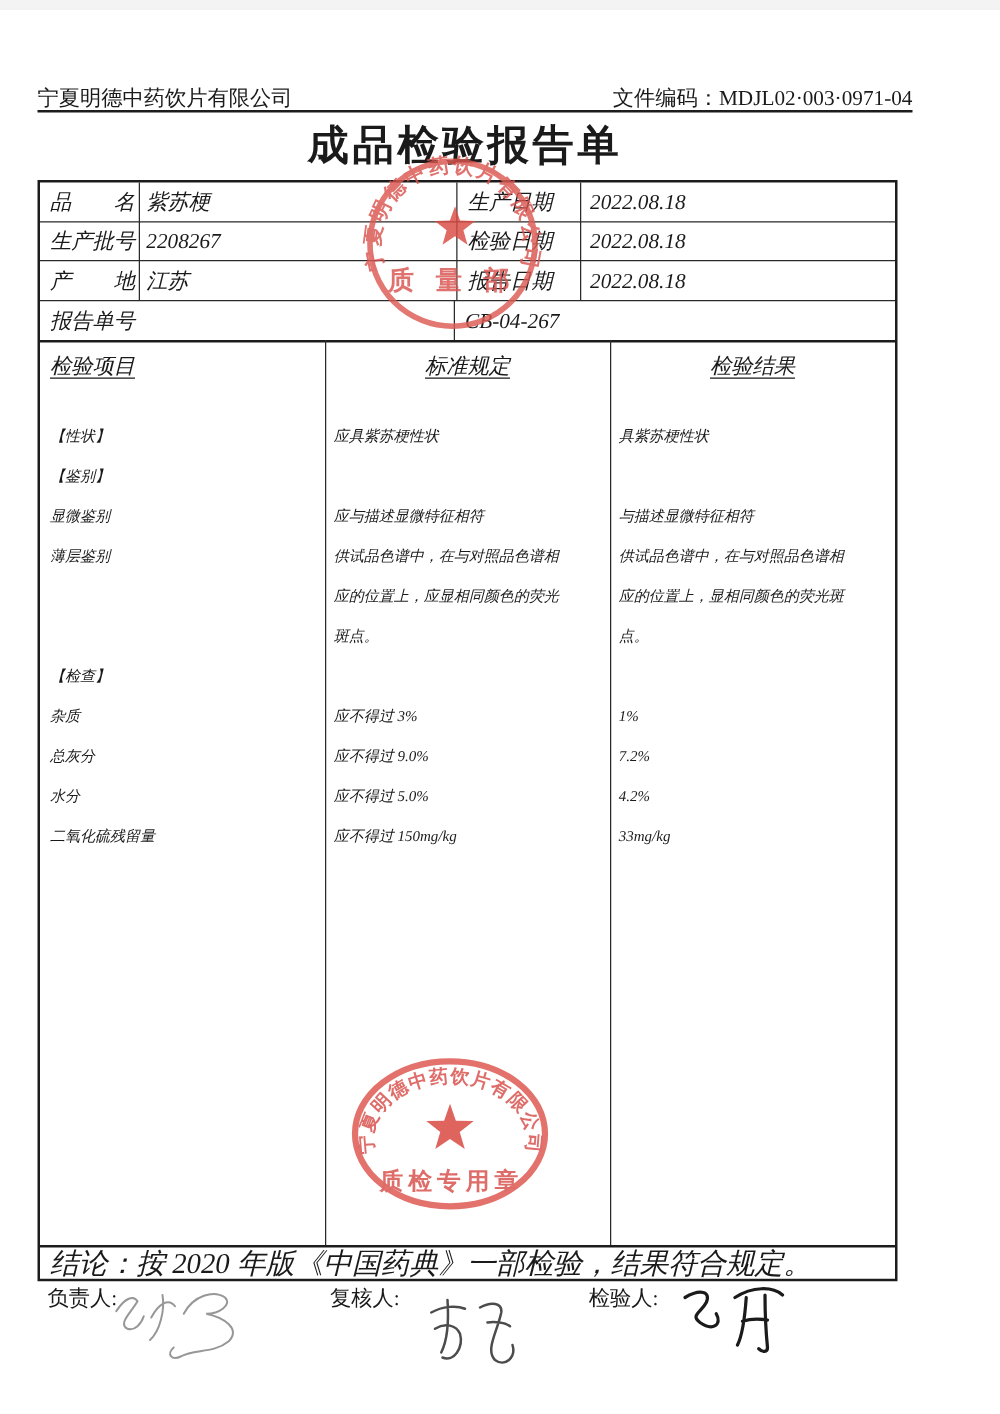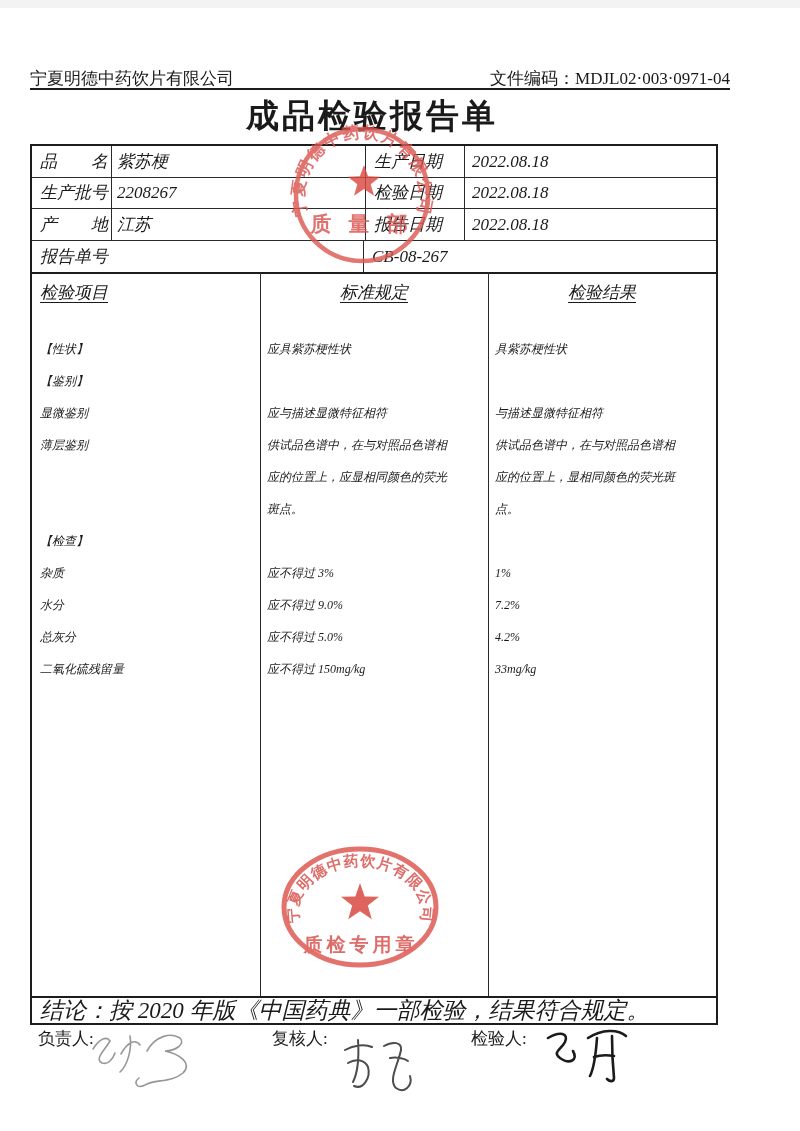--- a/index.html
+++ b/index.html
@@ -69,40 +69,40 @@
     <div class="cell-text" style="left:85px;  top:31px;">2208267</div>
     <div class="cell-text" style="left:342px; top:31px;">检验日期</div>
     <div class="cell-text" style="left:440px; top:31px;">2022.08.18</div>
 
     <div class="cell-text" style="left:8px;   top:63px;">产　　地</div>
     <div class="cell-text" style="left:85px;  top:63px;">江苏</div>
     <div class="cell-text" style="left:342px; top:63px;">报告日期</div>
     <div class="cell-text" style="left:440px; top:63px;">2022.08.18</div>
 
     <div class="cell-text" style="left:8px;   top:95px;">报告单号</div>
-    <div class="cell-text" style="left:340px; top:95px;">CB-08-267</div>
+    <div class="cell-text" style="left:340px; top:95px;">CB-04-267</div>
 
     <div class="col-head" style="left:8px; top:135px; text-align:left;">
       <span>检验项目</span></div>
     <div class="col-head" style="left:228px; top:135px; width:228px;">
       <span>标准规定</span></div>
     <div class="col-head" style="left:456px; top:135px; width:228px;">
       <span>检验结果</span></div>
 
     <div class="lines-col" style="left:8px;   top:187px; width:214px;">
         <div class="tline">【性状】</div>
         <div class="tline">【鉴别】</div>
         <div class="tline">显微鉴别</div>
         <div class="tline">薄层鉴别</div>
         <div class="tline">&nbsp;</div>
         <div class="tline">&nbsp;</div>
         <div class="tline">【检查】</div>
         <div class="tline">杂质</div>
+        <div class="tline">总灰分</div>
         <div class="tline">水分</div>
-        <div class="tline">总灰分</div>
         <div class="tline">二氧化硫残留量</div>
       </div>
     <div class="lines-col" style="left:235px; top:187px; width:216px;">
         <div class="tline">应具紫苏梗性状</div>
         <div class="tline">&nbsp;</div>
         <div class="tline">应与描述显微特征相符</div>
         <div class="tline">供试品色谱中，在与对照品色谱相</div>
         <div class="tline">应的位置上，应显相同颜色的荧光</div>
         <div class="tline">斑点。</div>
         <div class="tline">&nbsp;</div>
@@ -122,21 +122,21 @@
         <div class="tline">1%</div>
         <div class="tline">7.2%</div>
         <div class="tline">4.2%</div>
         <div class="tline">33mg/kg</div>
       </div>
 
     <div class="conclusion" style="left:8px; top:851px;">结论：按 2020 年版《中国药典》一部检验，结果符合规定。</div>
   </div>
 
   <div class="sig-label" style="left:38px;  top:1019px;">负责人:</div>
-  <div class="sig-label" style="left:272px; top:1019px;">复核人:</div>
+  <div class="sig-label" style="left:264px; top:1019px;">复核人:</div>
   <div class="sig-label" style="left:471px; top:1019px;">检验人:</div>
 
   <svg class="sig" style="left:85px; top:1015px;" width="120" height="75" viewBox="0 0 120 75">
     <g fill="none" stroke="#979797" stroke-width="1.6" stroke-linecap="round">
       <path d="M8,26 C15,15 22,13 25,18 C20,27 9,36 17,40 C23,42 28,36 30,30"></path>
       <path d="M36,31 C42,20 50,15 55,22 M45,13 C47,25 43,42 35,49"></path>
       <path d="M62,28 C70,13 86,9 95,15 C101,21 90,28 80,28 C94,31 108,40 98,50 C86,60 70,56 60,62 C52,66 48,60 54,55"></path>
     </g>
   </svg>
   <svg class="sig" style="left:338px; top:1022px;" width="90" height="85" viewBox="0 0 90 85">

